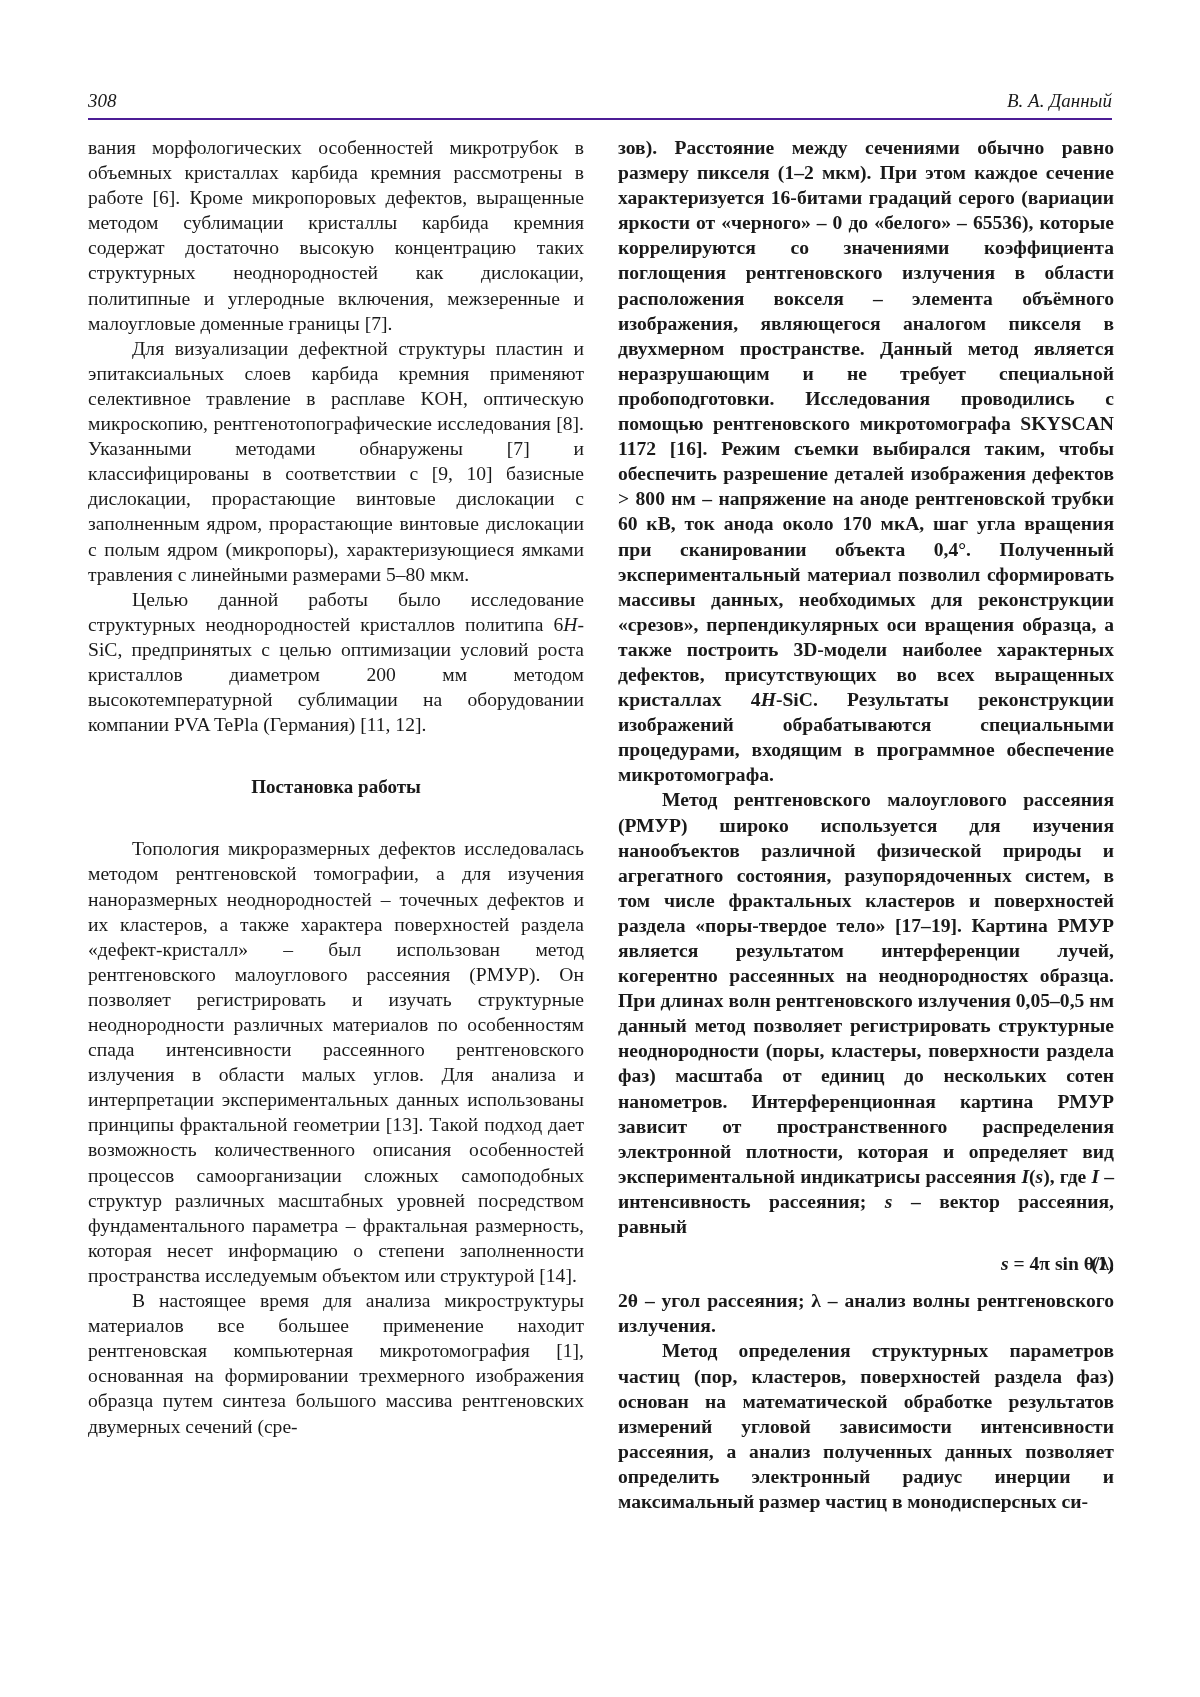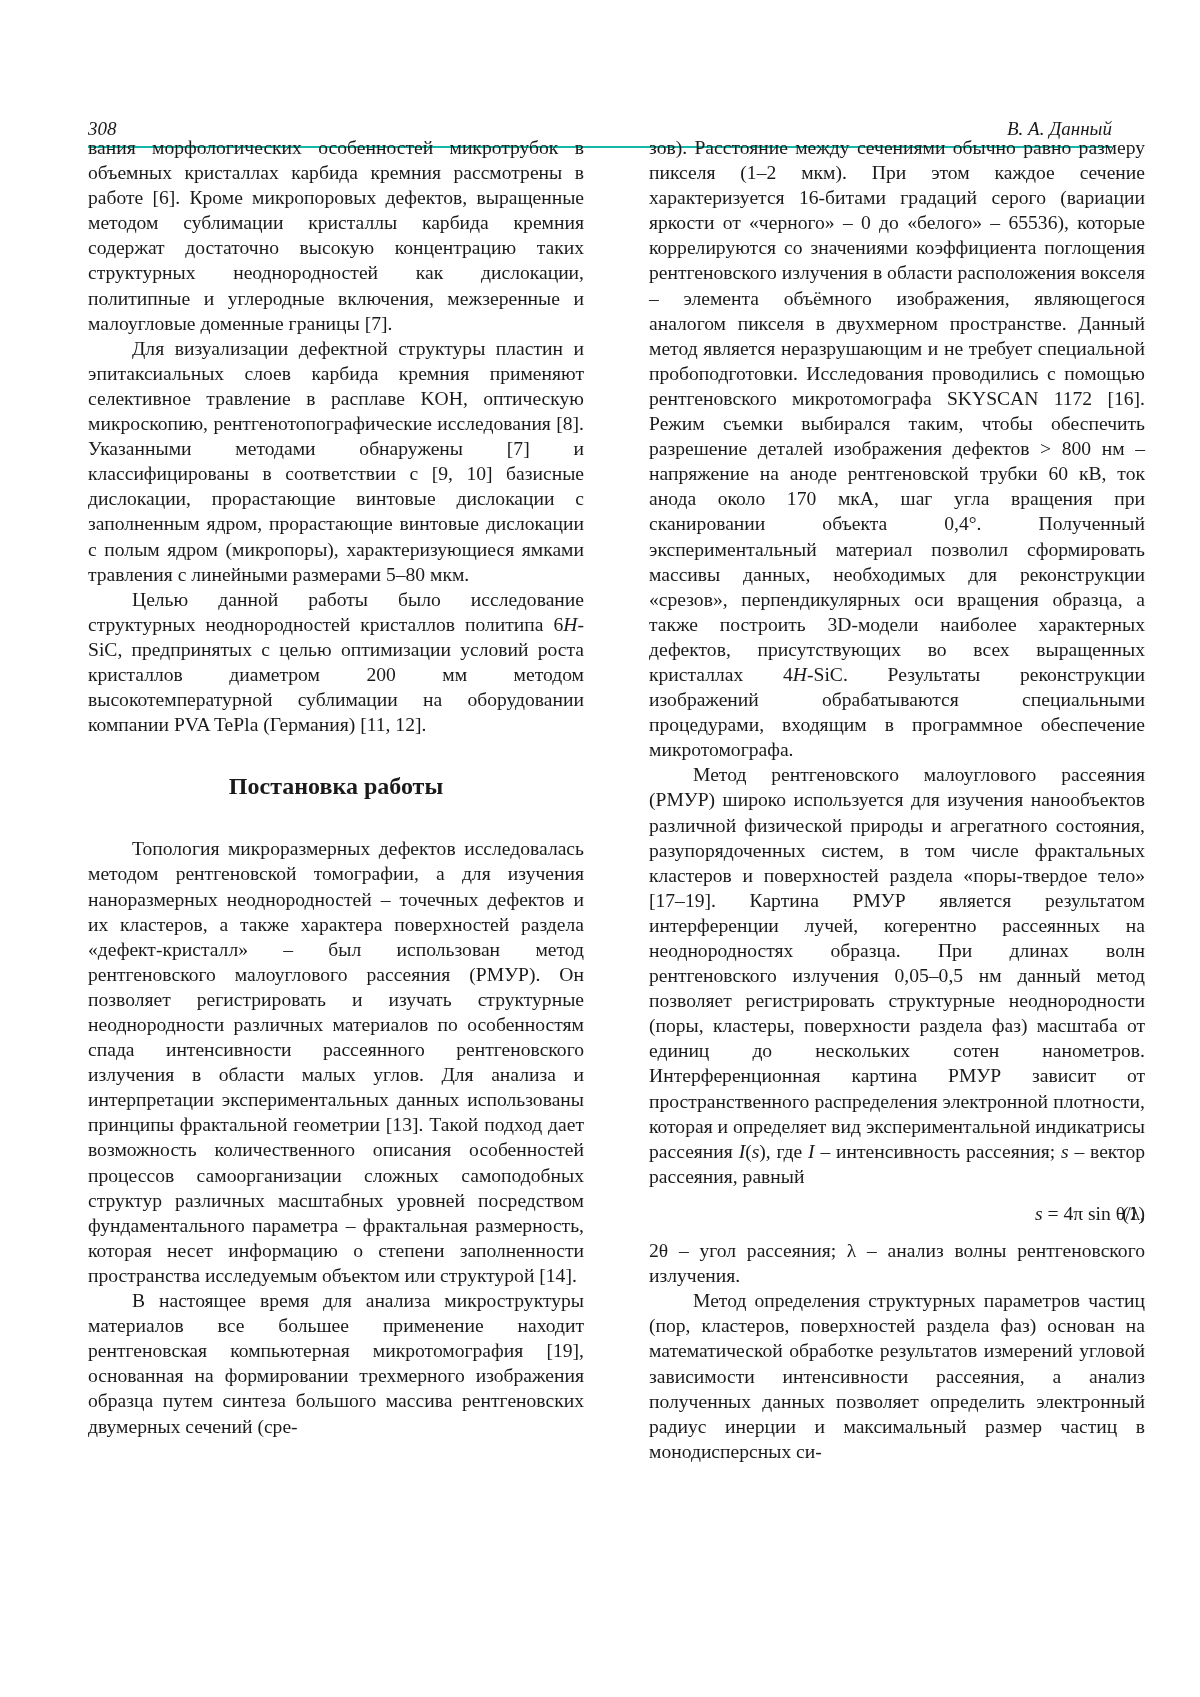--- a/index.html
+++ b/index.html
@@ -3,36 +3,36 @@
 <meta charset="utf-8">
 <style>
   html, body { margin: 0; padding: 0; background: #ffffff; }
   body {
     width: 1200px; height: 1697px; position: relative; overflow: hidden;
     font-family: "Liberation Serif", "DejaVu Serif", serif;
     color: #1a1a1a;
   }
   .header {
     position: absolute; left: 88px; top: 88px; width: 1024px; height: 30px;
-    border-bottom: 2px solid #14b8a6;
-    font-style: italic; font-size: 19px; margin-top: 28px;
+    border-bottom: 2px solid #4c1d95;
+    font-style: italic; font-size: 19px;
   }
   .header .pageno { position: absolute; left: 0; top: 2px; }
   .header .author { position: absolute; right: 0; top: 2px; }
   .col {
     position: absolute; top: 135px; width: 496px;
     font-size: 19.6px; line-height: 25.1px;
     text-align: justify; hyphens: manual;
   }
   .col.left { left: 88px; }
-  .col.right { left: 649px; }
+  .col.right { left: 618px; font-weight: bold; }
   .col p { margin: 0; text-indent: 44px; }
   .col p.noindent { text-indent: 0; }
   .section-title {
-    text-align: center; font-weight: bold; font-size: 24px;
+    text-align: center; font-weight: bold; font-size: 19px;
     margin: 37px 0 37px 0; text-indent: 0;
   }
   .formula {
     position: relative; text-align: right; margin: 12px 0 12px 0;
     text-indent: 0;
   }
   .formula .eqno { position: absolute; right: 0; top: 0; }
   i { font-style: italic; }
 </style>
 </head>
@@ -42,21 +42,21 @@
   <span class="pageno">308</span>
   <span class="author">В. А. Данный</span>
 </div>
 
 <div class="col left">
   <p class="noindent">вания морфологических особенностей микротрубок в объемных кристаллах карбида кремния рассмотрены в работе [6]. Кроме микропоровых дефектов, выращенные методом сублимации кристаллы карбида кремния содержат достаточно высокую концентрацию таких структурных неоднородностей как дислокации, политипные и углеродные включения, межзеренные и малоугловые доменные границы [7].</p>
   <p>Для визуализации дефектной структуры пластин и эпитаксиальных слоев карбида кремния применяют селективное травление в расплаве KOH, оптическую микроскопию, рентгенотопографические исследования [8]. Указанными методами обнаружены [7] и классифицированы в соответствии с [9, 10] базисные дислокации, прорастающие винтовые дислокации с заполненным ядром, прорастающие винтовые дислокации с полым ядром (микропоры), характеризующиеся ямками травления с линейными размерами 5–80 мкм.</p>
   <p><span>Целью данной работы было исследование структурных неоднородностей кристаллов политипа 6</span><i>H</i><span>-SiC, предпринятых с целью оптимизации условий роста кристаллов диаметром 200 мм методом высокотемпературной сублимации на оборудовании компании PVA TePla (Германия) [11, 12].</span></p>
   <div class="section-title">Постановка работы</div>
   <p>Топология микроразмерных дефектов исследовалась методом рентгеновской томографии, а для изучения наноразмерных неоднородностей – точечных дефектов и их кластеров, а также характера поверхностей раздела «дефект-кристалл» – был использован метод рентгеновского малоуглового рассеяния (РМУР). Он позволяет регистрировать и изучать структурные неоднородности различных материалов по особенностям спада интенсивности рассеянного рентгеновского излучения в области малых углов. Для анализа и интерпретации экспериментальных данных использованы принципы фрактальной геометрии [13]. Такой подход дает возможность количественного описания особенностей процессов самоорганизации сложных самоподобных структур различных масштабных уровней посредством фундаментального параметра – фрактальная размерность, которая несет информацию о степени заполненности пространства исследуемым объектом или структурой [14].</p>
-  <p>В настоящее время для анализа микроструктуры материалов все большее применение находит рентгеновская компьютерная микротомография [19], основанная на формировании трехмерного изображения образца путем синтеза большого массива рентгеновских двумерных сечений (сре-</p>
+  <p>В настоящее время для анализа микроструктуры материалов все большее применение находит рентгеновская компьютерная микротомография [1], основанная на формировании трехмерного изображения образца путем синтеза большого массива рентгеновских двумерных сечений (сре-</p>
 </div>
 
 <div class="col right">
   <p class="noindent"><span>зов). Расстояние между сечениями обычно равно размеру пикселя (1–2 мкм). При этом каждое сечение характеризуется 16-битами градаций серого (вариации яркости от «черного» – 0 до «белого» – 65536), которые коррелируются со значениями коэффициента поглощения рентгеновского излучения в области расположения вокселя – элемента объёмного изображения, являющегося аналогом пикселя в двухмерном пространстве. Данный метод является неразрушающим и не требует специальной пробоподготовки. Исследования проводились с помощью рентгеновского микротомографа SKYSCAN 1172 [16]. Режим съемки выбирался таким, чтобы обеспечить разрешение деталей изображения дефектов &gt; 800 нм – напряжение на аноде рентгеновской трубки 60 кВ, ток анода около 170 мкА, шаг угла вращения при сканировании объекта 0,4°. Полученный экспериментальный материал позволил сформировать массивы данных, необходимых для реконструкции «срезов», перпендикулярных оси вращения образца, а также построить 3D-модели наиболее характерных дефектов, присутствующих во всех выращенных кристаллах 4</span><i>H</i><span>-SiC. Результаты реконструкции изображений обрабатываются специальными процедурами, входящим в программное обеспечение микротомографа.</span></p>
   <p><span>Метод рентгеновского малоуглового рассеяния (РМУР) широко используется для изучения нанообъектов различной физической природы и агрегатного состояния, разупорядоченных систем, в том числе фрактальных кластеров и поверхностей раздела «поры-твердое тело» [17–19]. Картина РМУР является результатом интерференции лучей, когерентно рассеянных на неоднородностях образца. При длинах волн рентгеновского излучения 0,05–0,5 нм данный метод позволяет регистрировать структурные неоднородности (поры, кластеры, поверхности раздела фаз) масштаба от единиц до нескольких сотен нанометров. Интерференционная картина РМУР зависит от пространственного распределения электронной плотности, которая и определяет вид экспериментальной индикатрисы рассеяния </span><i>I</i><span>(</span><i>s</i><span>), где </span><i>I</i><span> – интенсивность рассеяния; </span><i>s</i><span> – вектор рассеяния, равный</span></p>
   <div class="formula">
     <i>s</i><span> = 4π sin θ/λ,</span>
     <span class="eqno">(1)</span>
   </div>
   <p class="noindent">2θ – угол рассеяния; λ – анализ волны рентгеновского излучения.</p>

